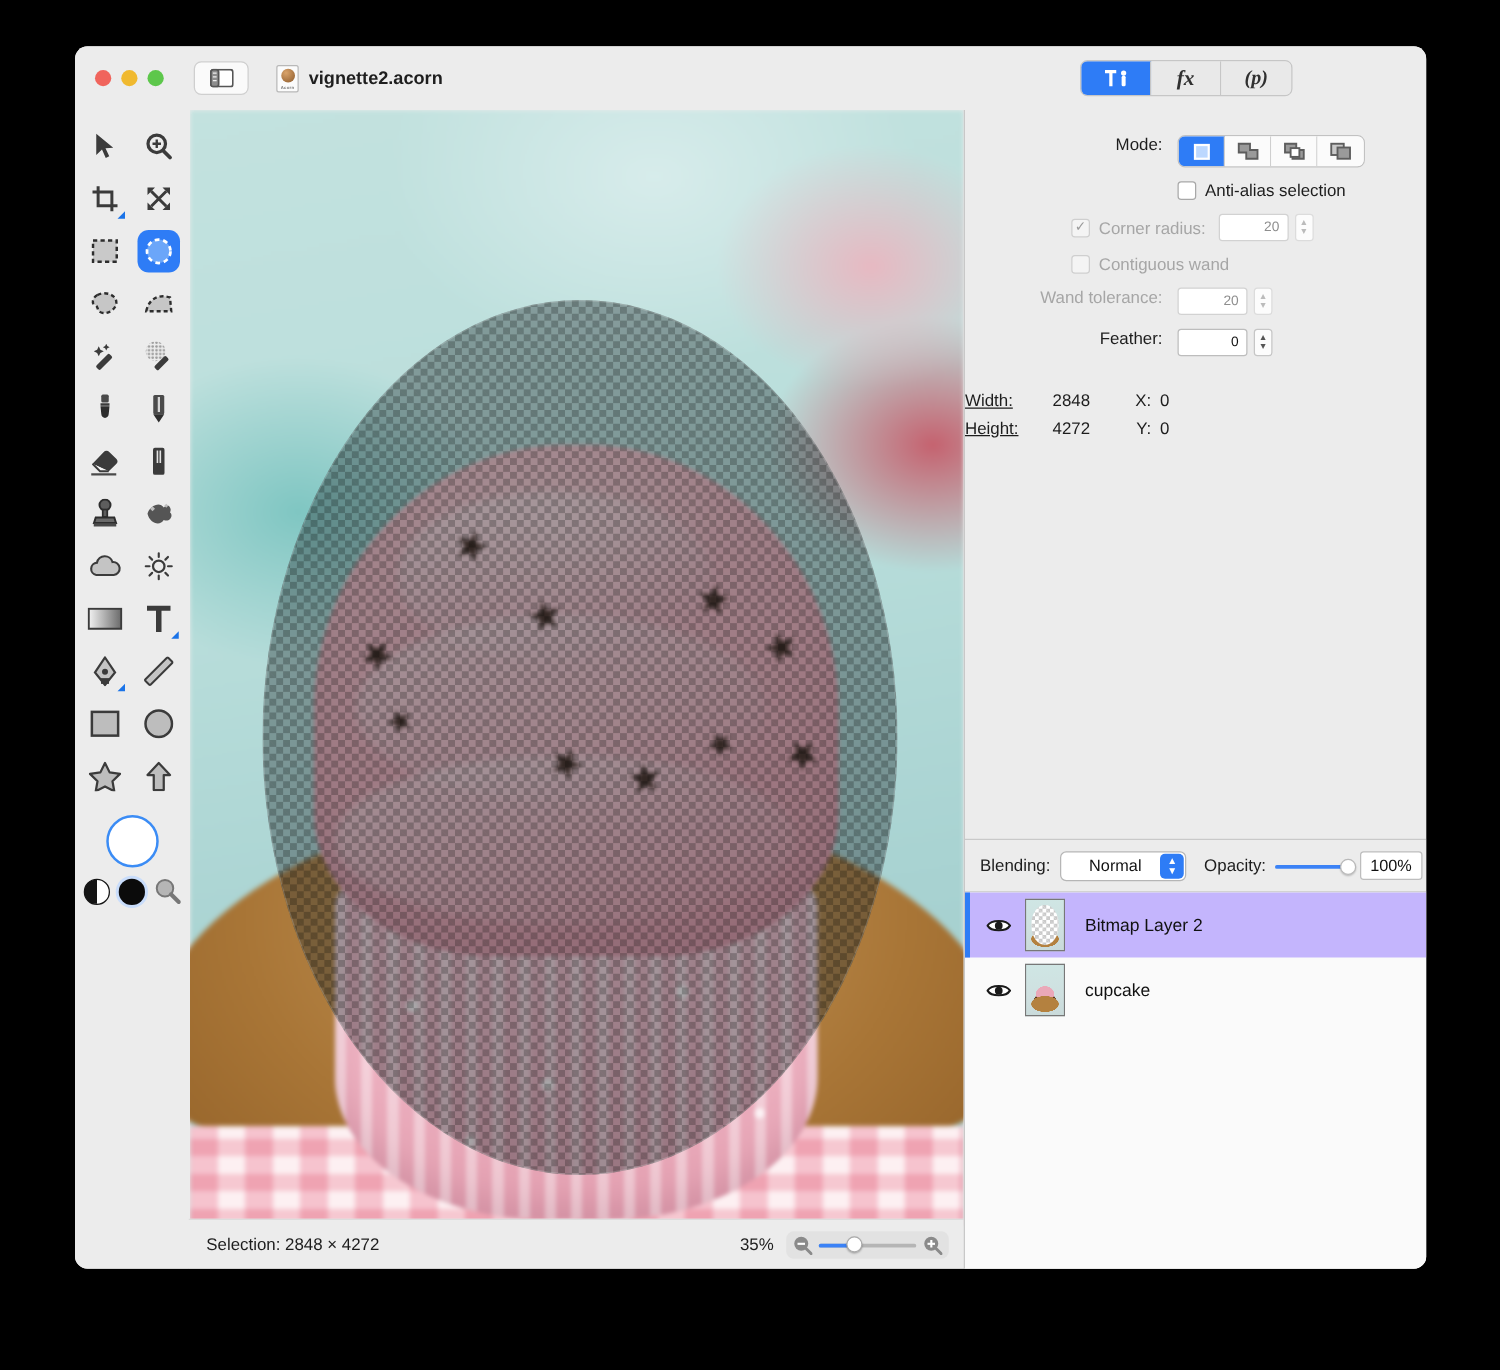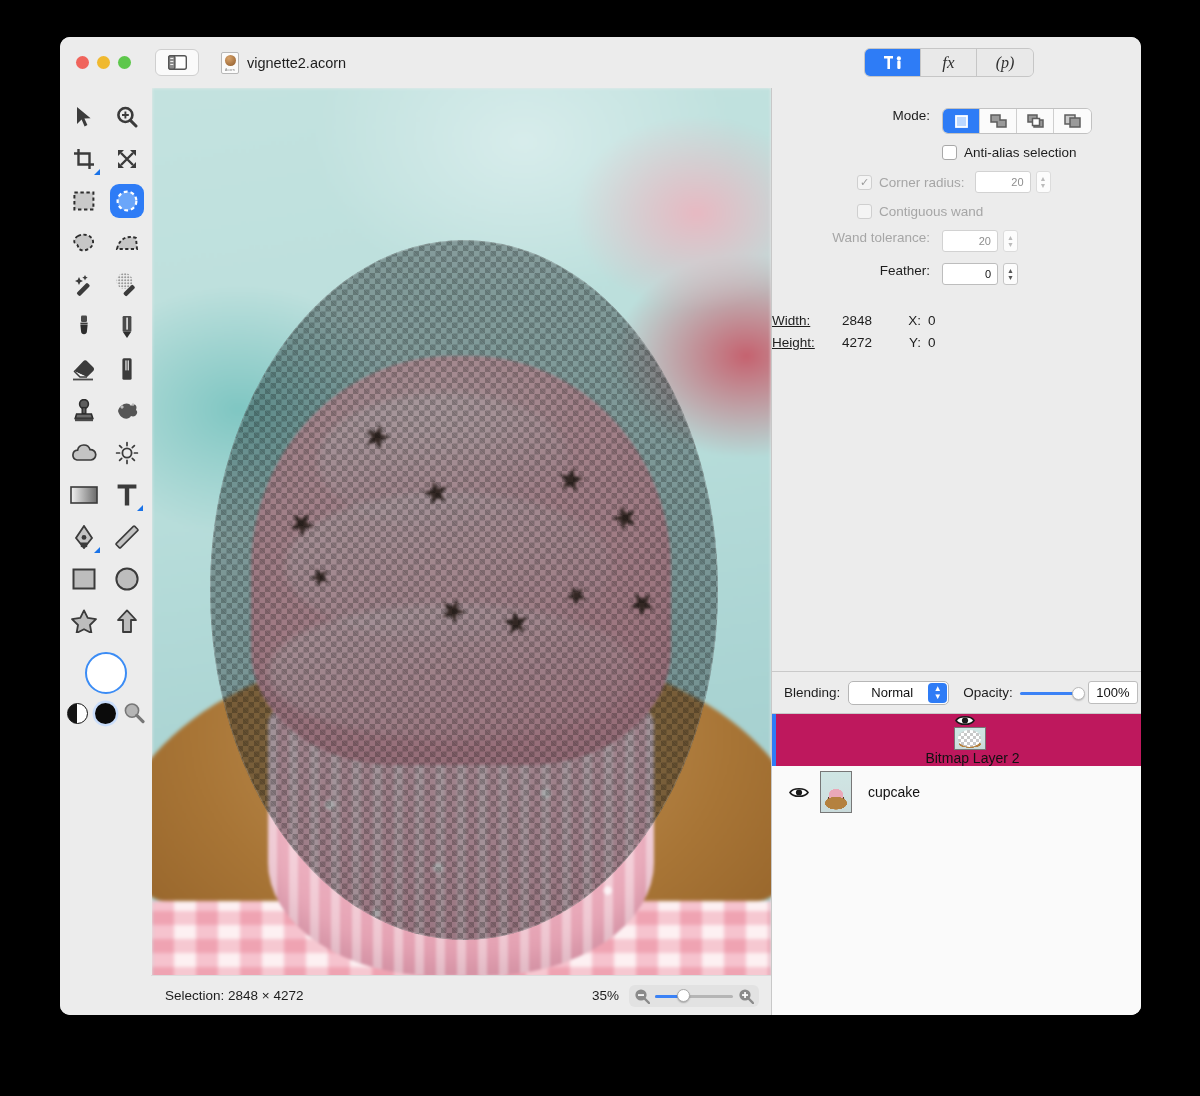--- a/index.html
+++ b/index.html
@@ -16,21 +16,21 @@
     background: #ececec;
     border-radius: 10px;
     overflow: hidden;
     box-shadow: 0 4px 22px rgba(0,0,0,0.5);
   }
 
   
   .titlebar {
     position: absolute; left: 0; top: 0; right: 0; height: 51px;
     background: #ececec;
-    display: flex; align-items: center;
+    display: flex; align-items: center; font-weight: bold;
   }
   .traffic { display: flex; gap: 8px; margin-left: 16px; }
   .tl { width: 13px; height: 13px; border-radius: 50%; }
   .tl.red { background: #f0645c; }
   .tl.yellow { background: #f0b92f; }
   .tl.green { background: #5dc74b; }
 
   .sidebar-toggle {
     margin-left: 24px;
     width: 44px; height: 27px;
@@ -313,21 +313,21 @@
     width: 50px; height: 23px; background: #fff; border: 1px solid #bdbdbd;
     border-radius: 3px; font-size: 13px; color: #111; text-align: center;
     line-height: 22px; margin-left: 6px;
   }
 
   .layer-list { position: absolute; left: 0; right: 0; top: 626px; bottom: 0; background: #fafafa; }
   .layer {
     height: 52px; display: flex; align-items: center; padding-left: 16px;
     position: relative;
   }
-  .layer.active { background: #be185d; flex-direction: column; }
+  .layer.active { background: #c4b5fd; }
   .layer.active::before {
     content: ""; position: absolute; left: 0; top: 0; bottom: 0; width: 4px; background: #2e7cf6;
   }
   .eye { width: 22px; display: flex; align-items: center; justify-content: center; }
   .thumb {
     width: 32px; height: 42px; border: 1px solid #777; margin-left: 10px;
     background: #cfe3e2; position: relative; overflow: hidden;
   }
   .thumb .mini-photo {
     position: absolute; inset: 0;

